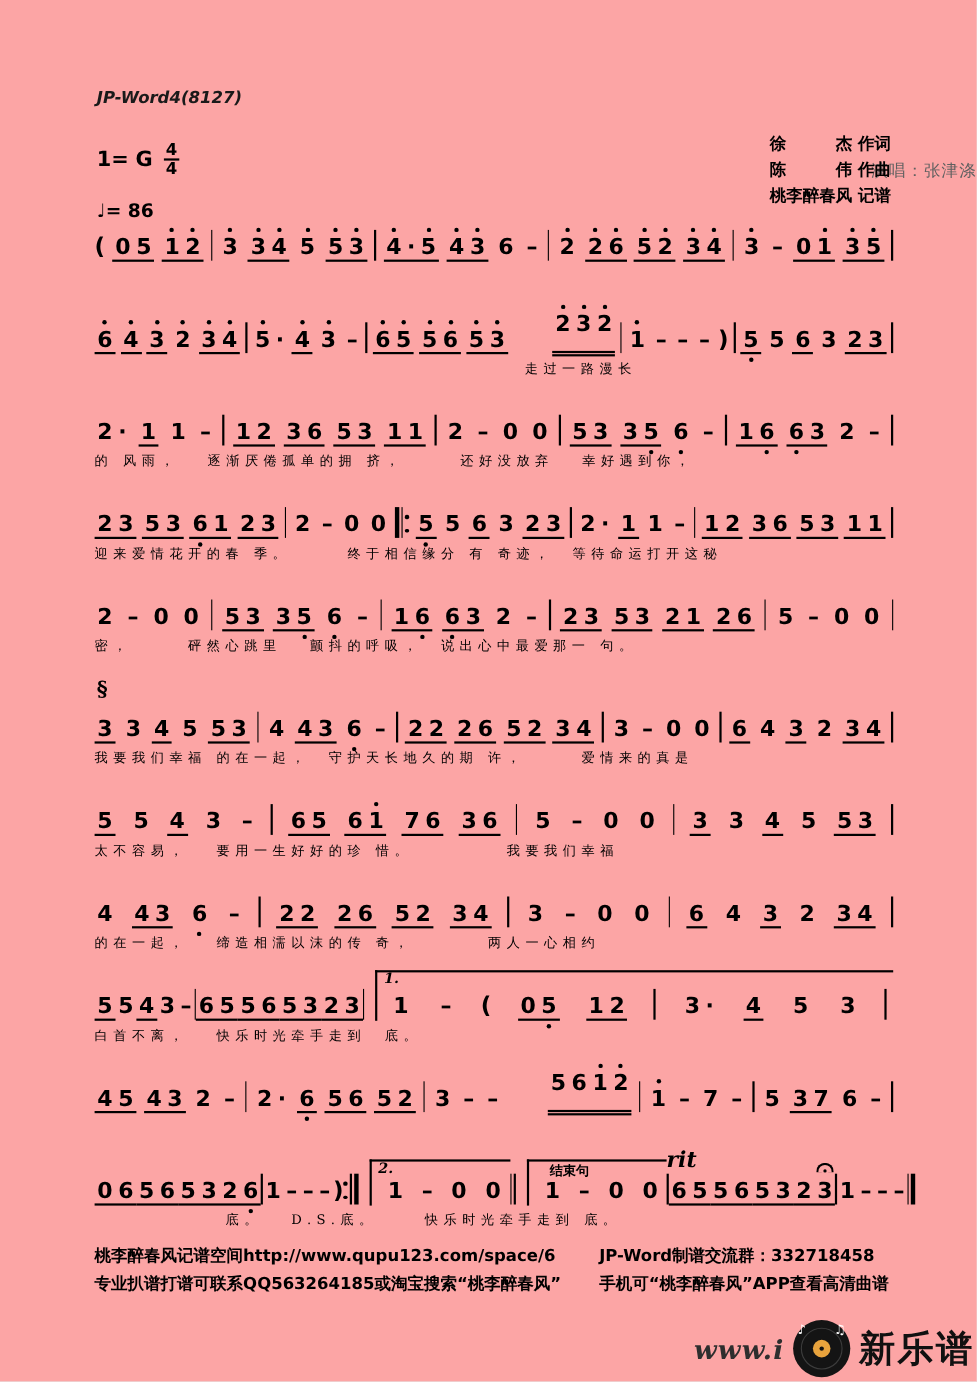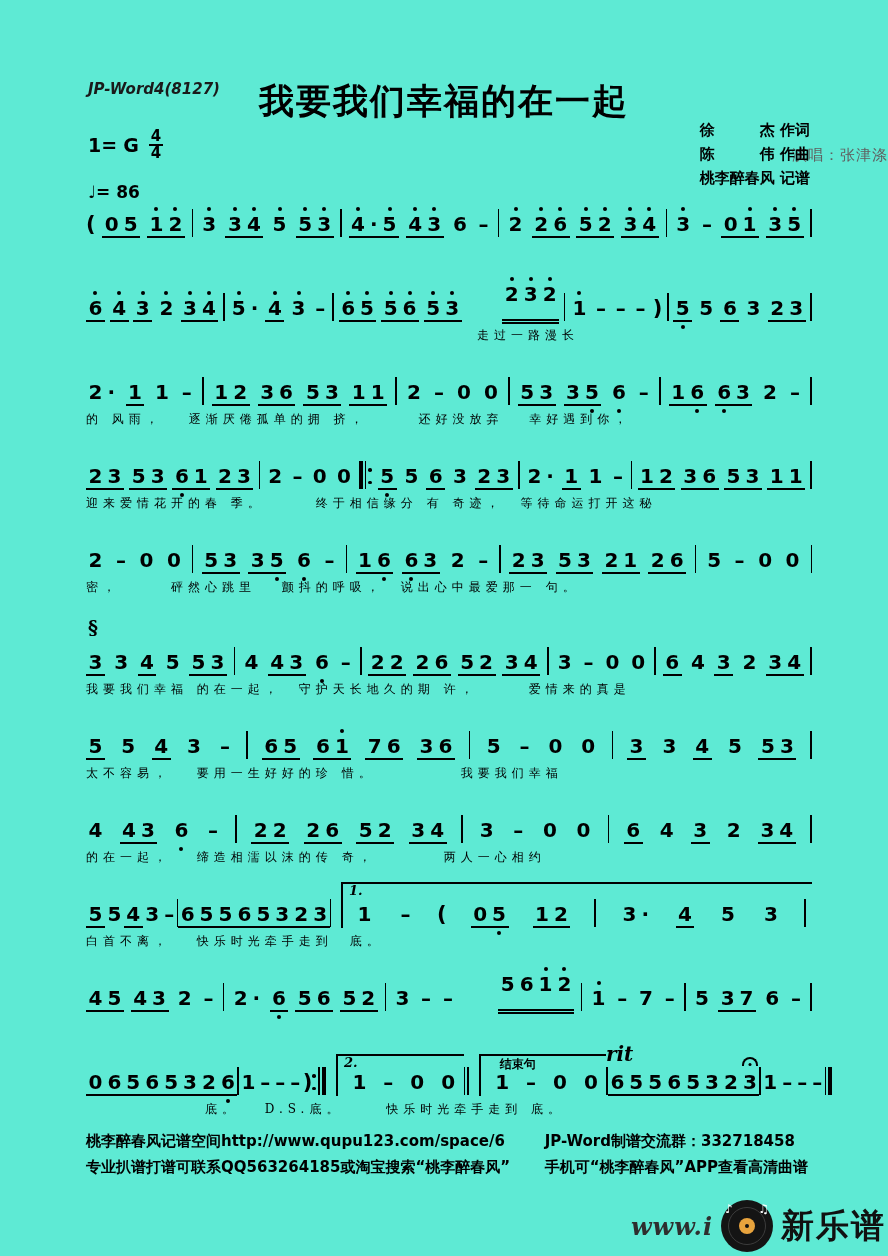--- a/index.html
+++ b/index.html
@@ -1,16 +1,16 @@
 <!DOCTYPE html>
 <html><head>
 <meta charset="utf-8">
 <style>
   html,body{margin:0;padding:0;background:#e8e8e8;}
-  .page{width:888px;height:1256px;position:relative;background:#5eead4;box-sizing:border-box;overflow:hidden;
+  .page{width:888px;height:1256px;position:relative;background:#fca5a5;box-sizing:border-box;overflow:hidden;
         font-family:"DejaVu Sans",sans-serif;color:#000;}
   
   .apptag{position:absolute;top:80px;left:88px;font:italic bold 15px "DejaVu Sans",sans-serif;color:#1a1a1a;}
   .title{position:absolute;top:78px;left:0;right:0;text-align:center;font-weight:bold;font-size:35px;letter-spacing:2px;}
   .singer{position:absolute;top:146px;left:0;right:0;text-align:right;font-size:15px;color:#606060;letter-spacing:1px;}
   .credits{position:absolute;top:118px;right:78px;text-align:left;font-size:15px;line-height:24px;font-weight:bold;}
   .meta{position:absolute;top:130px;left:88px;font-weight:bold;}
   .keyrow{font-size:19px;display:flex;align-items:center;gap:6px;}
   .ts{display:inline-flex;flex-direction:column;text-align:center;font-size:15px;line-height:13px;margin-left:4px;}
   .ts b:first-child{border-bottom:2px solid #000;padding:0 2px 1px;}
@@ -58,21 +58,20 @@
   .disc-center::after{content:"";position:absolute;left:50%;top:50%;transform:translate(-50%,-50%);width:4px;height:4px;border-radius:50%;background:#111;}
   .disc-notes{position:absolute;left:4px;top:2px;right:4px;display:flex;justify-content:space-between;color:#fff;font-size:12px;}
   .wm-brand{font-weight:bold;font-size:33px;letter-spacing:2px;color:#111;}
 </style>
 </head>
 <body>
 
 <div class="page">
 
   <div class="apptag">JP-Word4(8127)</div>
-  <div class="title">我要我们幸福的在一起</div>
   <div class="singer">演唱：张津涤</div>
 
   <div class="credits">
     <div>徐　　　杰 作词</div>
     <div>陈　　　伟 作曲</div>
     <div>桃李醉春风 记谱</div>
   </div>
 
   <div class="meta">
     <div class="keyrow">

